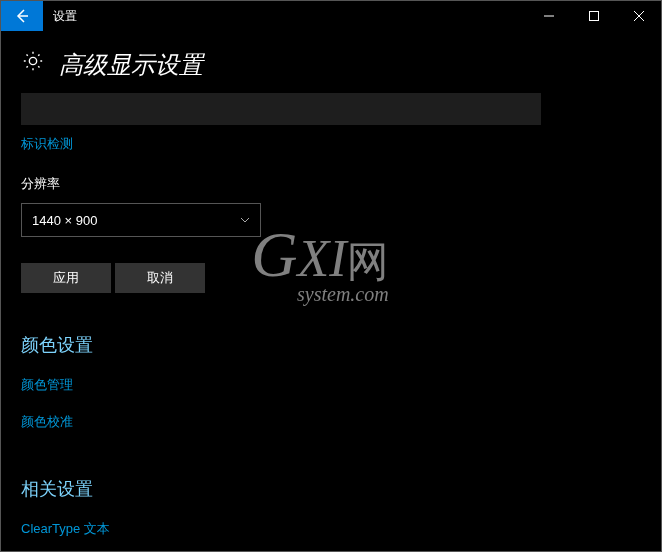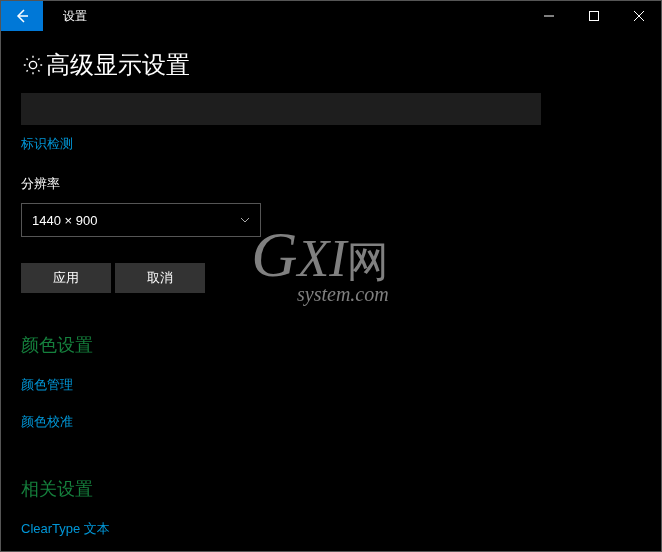--- a/index.html
+++ b/index.html
@@ -1,35 +1,35 @@
 <!DOCTYPE html>
 <html><head>
 <meta charset="utf-8">
 <style>
   * { box-sizing: border-box; margin: 0; padding: 0; }
   html, body { width: 662px; height: 552px; background: #fff; font-family: "Microsoft YaHei", "Segoe UI", sans-serif; overflow: hidden; }
   .window { width: 662px; height: 552px; background: #000; color: #fff; position: relative; border: 1px solid #555; }
   .titlebar { height: 30px; background: #000; display: flex; align-items: center; position: relative; }
   .back-btn { width: 42px; height: 30px; background: #0078d7; display: flex; align-items: center; justify-content: center; cursor: pointer; }
-  .title-text { font-size: 12px; color: #fff; padding-left: 20px; }
+  .title-text { font-size: 12px; color: #fff; padding-left: 10px; }
   .win-controls { position: absolute; right: 0; top: 0; height: 30px; display: flex; }
   .win-btn { width: 45px; height: 30px; display: flex; align-items: center; justify-content: center; cursor: pointer; font-size: 10px; color: #fff; }
   .content { padding: 12px 20px 0 20px; }
-  .page-header { display: flex; align-items: center; gap: 1px; margin-top: 6px; margin-bottom: 12px; }
+  .page-header { display: flex; align-items: flex-start; gap: 14px; margin-top: 6px; margin-bottom: 12px; font-style: italic; }
   .gear { width: 24px; height: 24px; display: flex; align-items: center; justify-content: center; }
   .page-title { font-size: 24px; font-weight: 400; color: #fff; }
   .display-preview { width: 520px; height: 32px; background: #1e1e1e; margin-bottom: 10px; }
   .preview-links { display: flex; font-size: 13px; margin-bottom: 22px; }
   .link { color: #0097d8; cursor: pointer; }
   .field-label { font-size: 13px; color: #fff; margin-bottom: 10px; }
   .dropdown { width: 240px; height: 30px; border: 1px solid #555; background: #000; display: flex; align-items: center; justify-content: space-between; padding: 16px 10px; font-size: 13px; color: #fff; cursor: pointer; margin-bottom: 26px; }
   .chev { font-size: 11px; color: #aaa; }
   .btn-row { display: flex; gap: 4px; margin-bottom: 40px; }
   .btn { width: 90px; height: 30px; background: #333; color: #fff; border: none; font-size: 13px; cursor: pointer; display: flex; align-items: center; justify-content: center; }
-  .section-title { font-size: 18px; font-weight: 400; color: #15803d; margin-bottom: 18px; }
+  .section-title { font-size: 18px; font-weight: 400; color: #7dd3fc; margin-bottom: 18px; }
   .link-item { font-size: 13px; color: #0097d8; margin-bottom: 18px; cursor: pointer; display: inline-block; }
   .section-gap { height: 28px; }
   .watermark { position: absolute; left: 240px; top: 222px; color: #808080; font-family: Georgia, serif; pointer-events: none; text-align: right; }
   .wm-top { font-size: 52px; font-style: italic; line-height: 1; }
   .wm-top .big { font-size: 64px; }
   .wm-top .cn { font-style: normal; font-family: "Microsoft YaHei"; font-size: 42px; }
   .wm-bot { font-size: 20px; font-style: italic; letter-spacing: 0px; margin-top: -4px; padding-left: 56px; }
   svg { display: block; }
 </style>
 </head>

